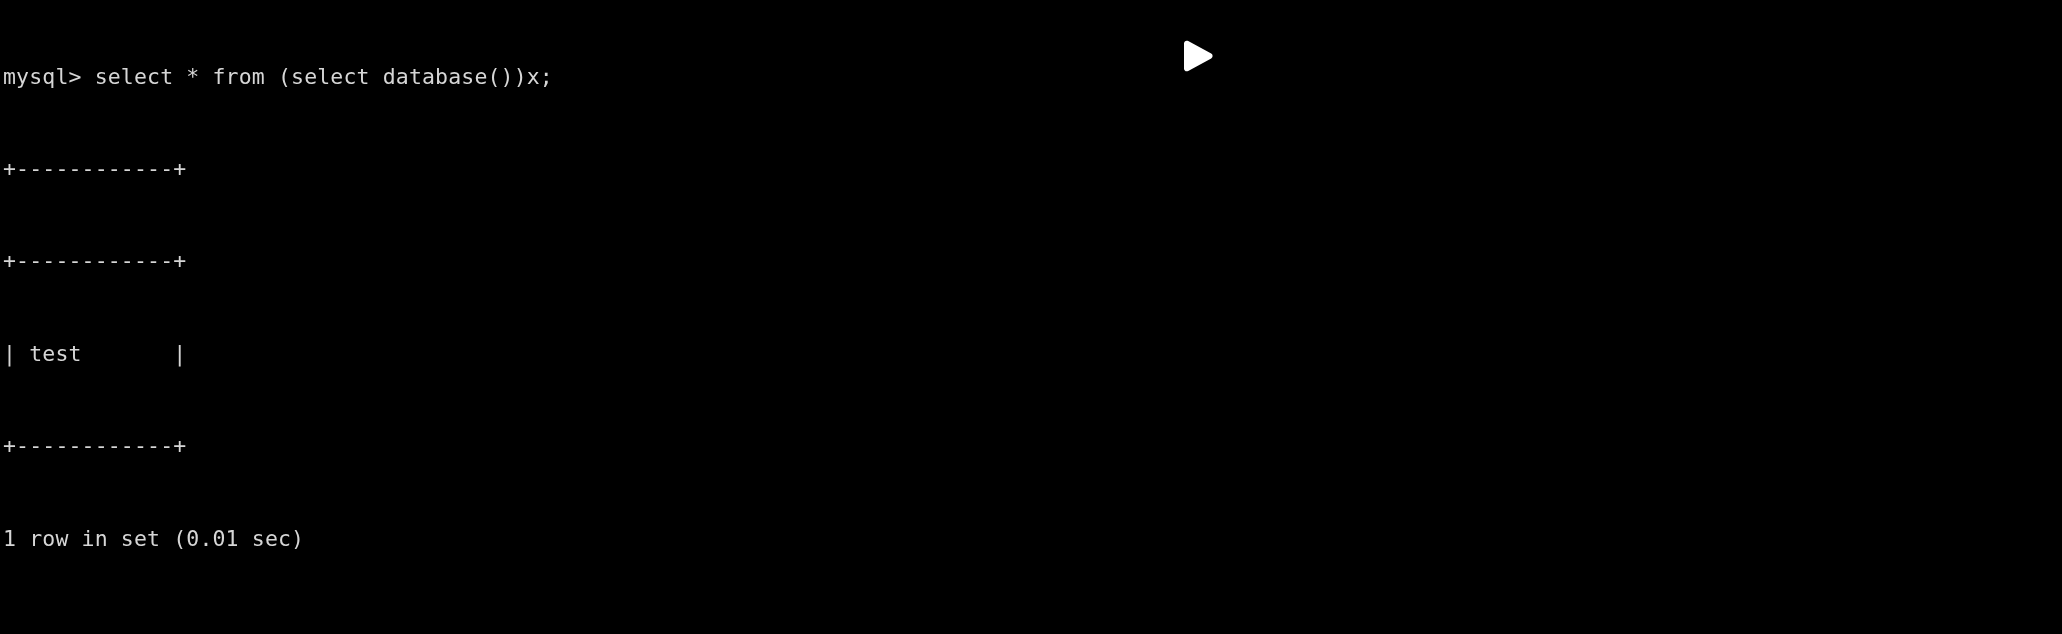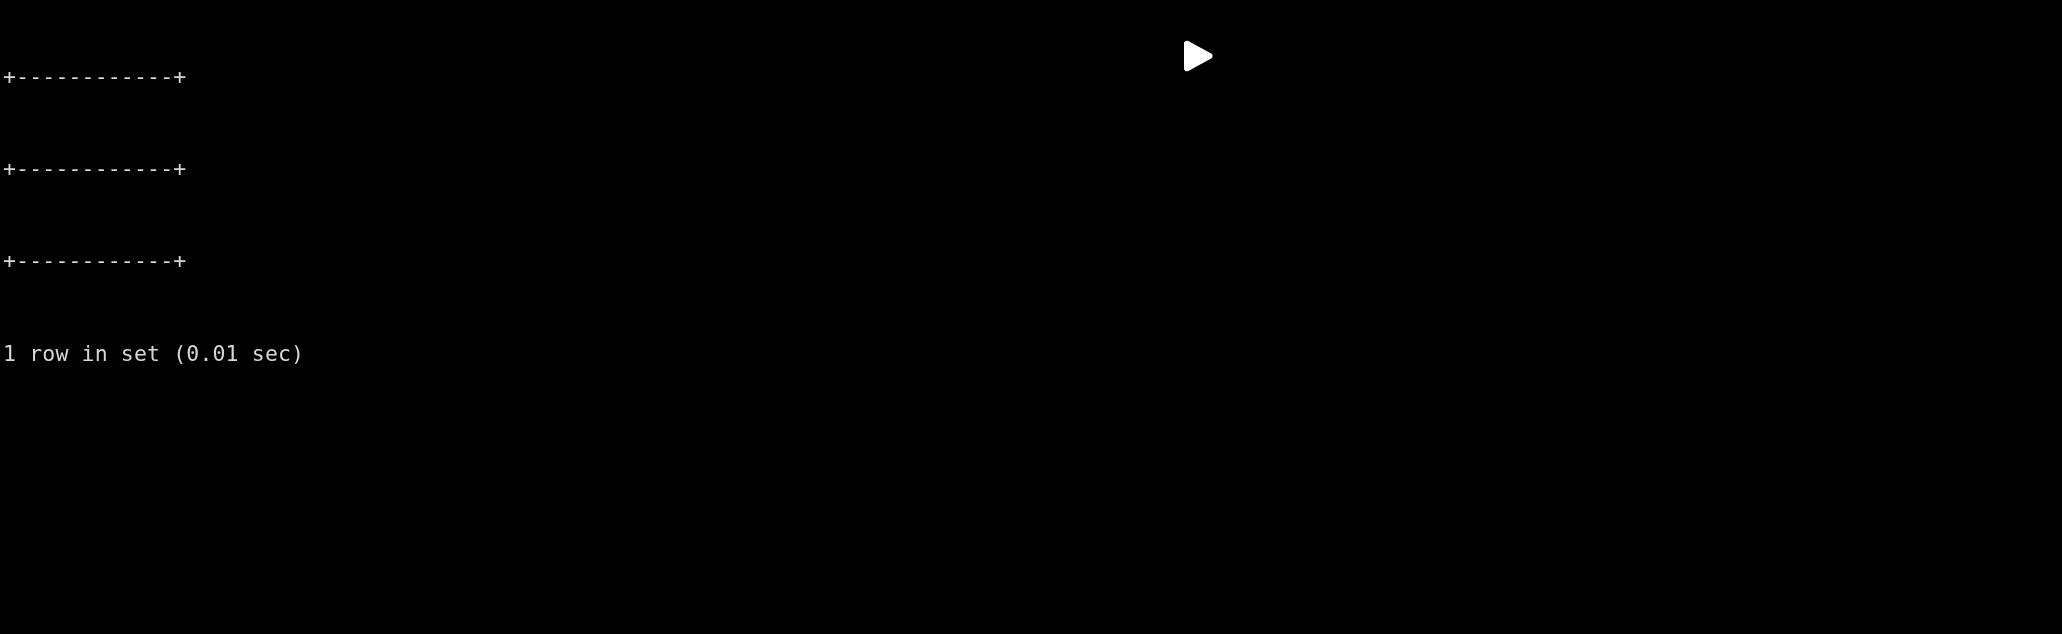--- a/index.html
+++ b/index.html
@@ -49,22 +49,24 @@
     pointer-events: auto;
   }
   #play-overlay svg { display: block; }
 </style>
 </head>
 <body>
 
 <div id="terminal">
 
   <div id="console">
+    <span class="line">mysql&gt; select * from (select database())x;</span>
     <span class="line">+------------+</span>
     <span class="line">+------------+</span>
+    <span class="line">| test       |</span>
     <span class="line">+------------+</span>
     <span class="line">1 row in set (0.01 sec)</span>
     
     
     
     
     
     
     
     

